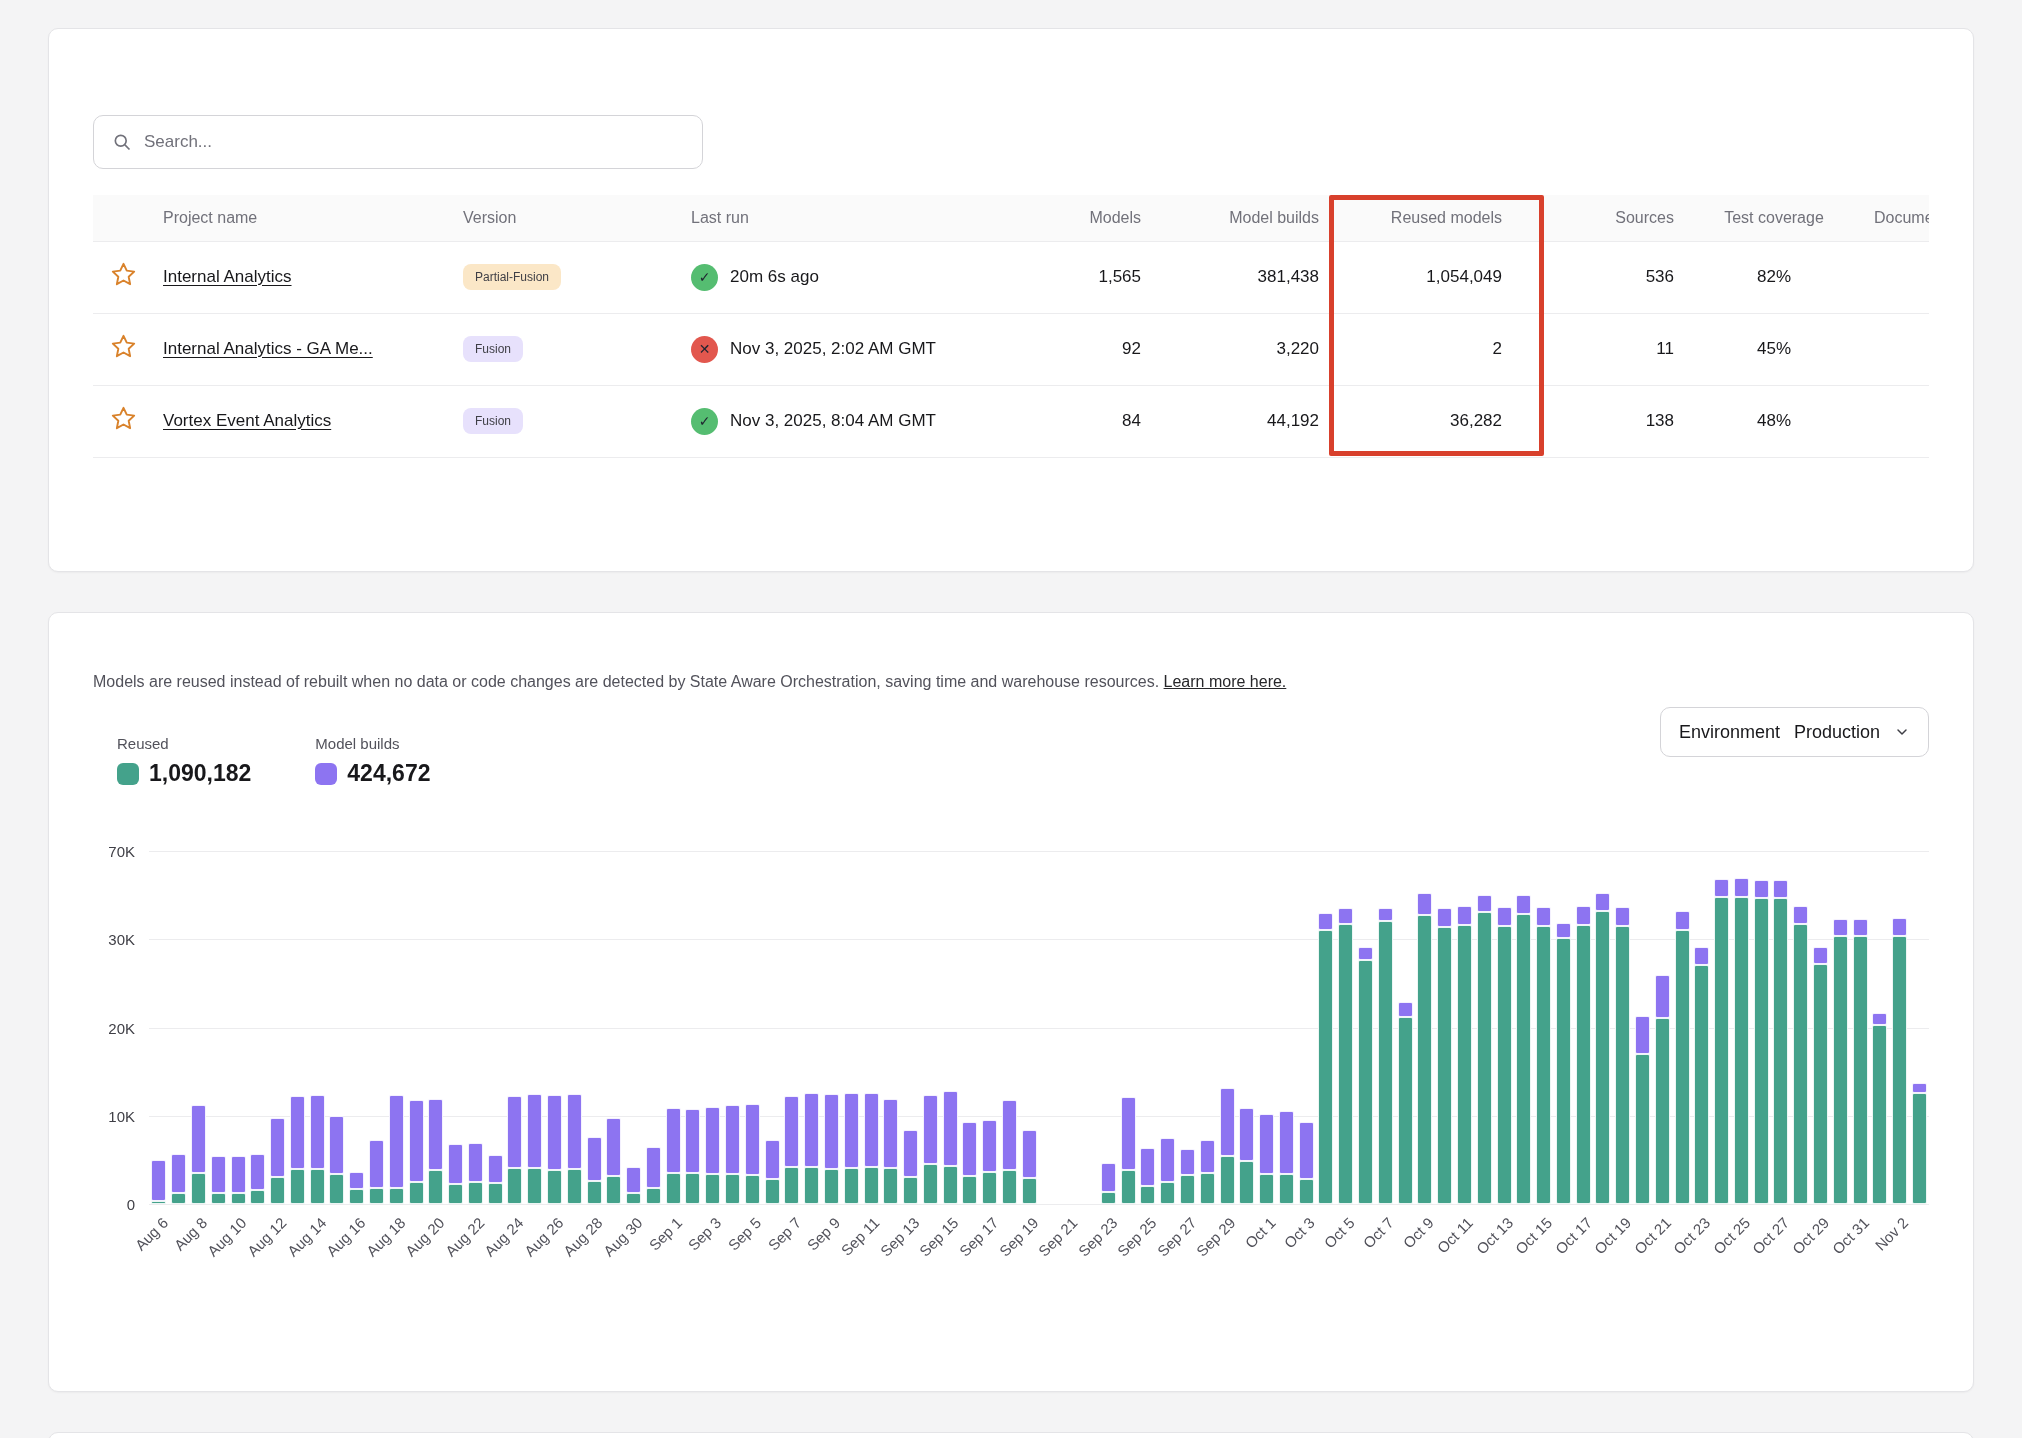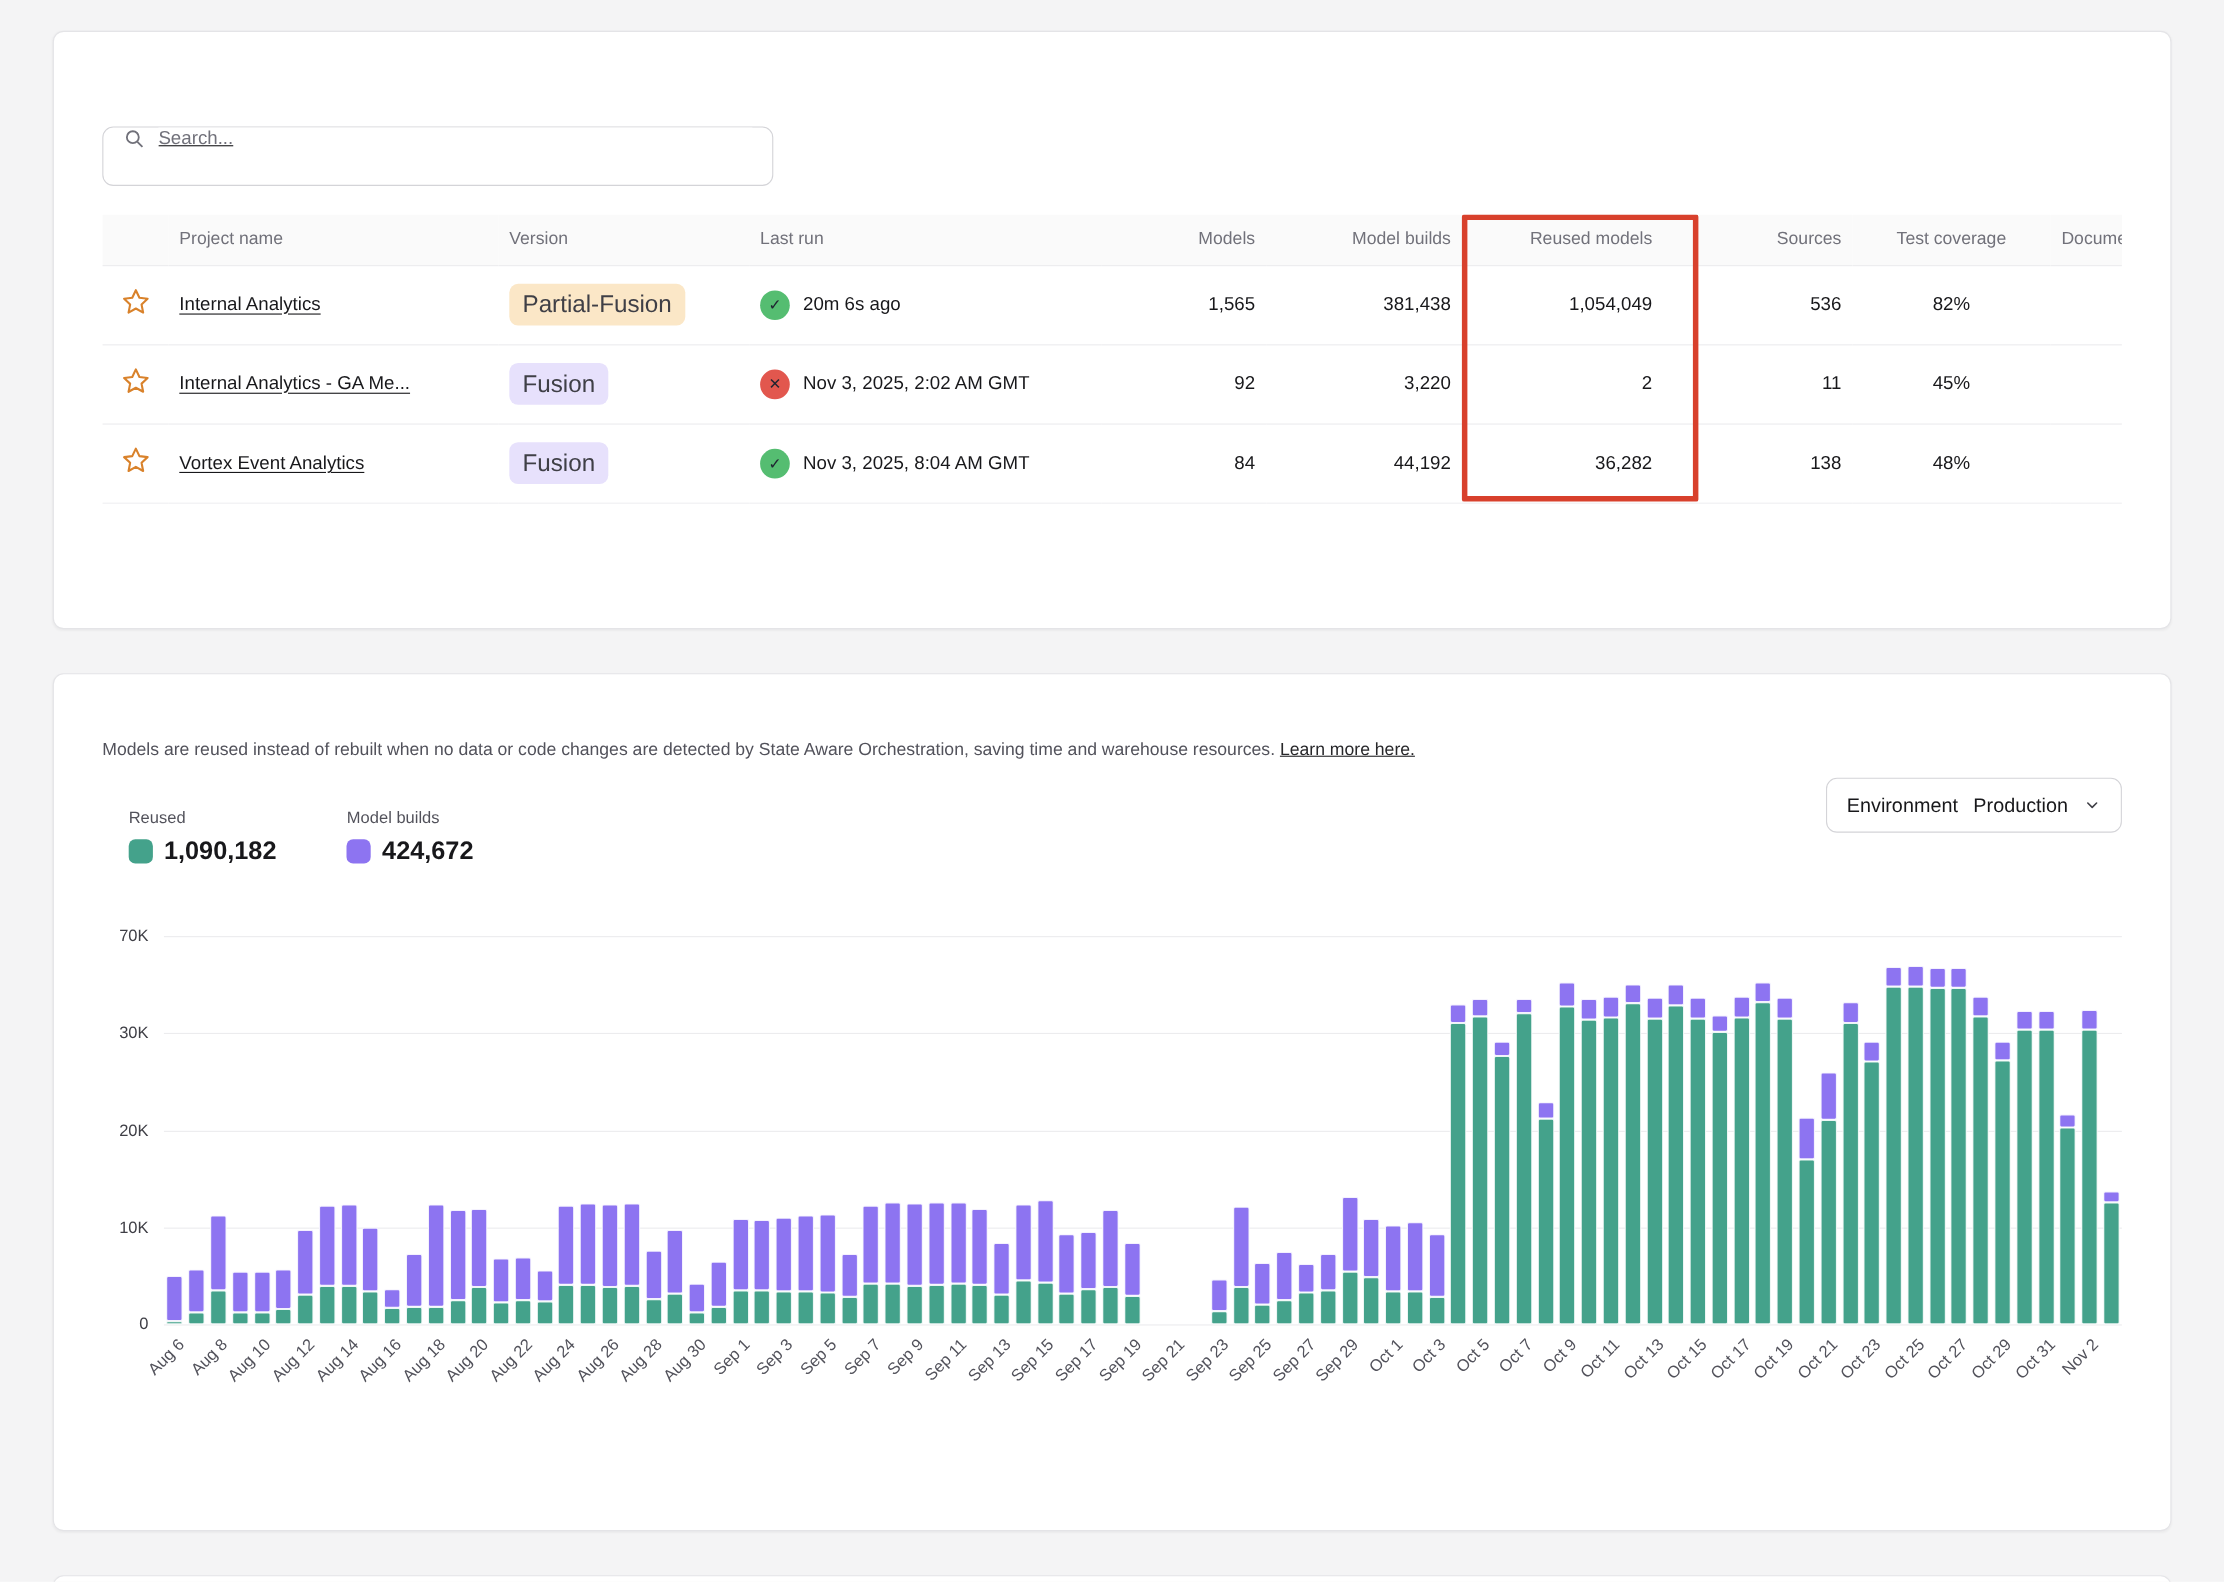--- a/index.html
+++ b/index.html
@@ -22,21 +22,21 @@
   #card-sliver   { margin-top:40px; height:40px; border-radius:10px 10px 0 0; }
 
   .card-title { font-size:27px; font-weight:700; letter-spacing:-.2px; color:#18181b; }
   .card-sub   { margin-top:12px; font-size:16px; color:#52525b; }
   .card-sub a { color:#27272a; font-weight:500; }
 
   
   .searchbox {
     margin-top:38px; width:610px; height:54px;
     border:1px solid #d4d4d8; border-radius:10px;
-    display:flex; align-items:flex-start; padding:0 18px; gap:12px; background:#fff;text-decoration:underline;
+    display:flex; align-items:center; padding:0 18px; gap:12px; background:#fff;
   }
   .searchbox input {
     border:none; outline:none; flex:1; font-size:17px;
     font-family:inherit; color:#18181b;
   }
   .searchbox input::placeholder { color:#71717a; }
 
   
   .table-wrap { margin-top:26px; overflow:hidden; position:relative; width:100%; }
   table { border-collapse:collapse; table-layout:fixed; width:1931px; }
@@ -49,21 +49,21 @@
     height:71px; font-size:17px; padding:0 10px;
     border-bottom:1px solid #ececee; background:#fff;
   }
   .num  { text-align:right; }
   .center { text-align:center; }
   .col-reused { padding-right:42px; }
   td.c-star { text-align:center; }
   a.proj-link { color:#18181b; font-weight:500; text-decoration:underline; text-underline-offset:3px; }
   .badge {
     display:inline-block; padding:6px 12px; border-radius:8px;
-    font-size:22px; color:#3f3f46;
+    font-size:12px; color:#3f3f46;
   }
   .badge.peach    { background:#fbe7c7; }
   .badge.lavender { background:#e7e1fc; }
   .run-cell { display:flex; align-items:center; gap:12px; height:71px; }
   .status-ic {
     width:27px; height:27px; border-radius:50%; flex:0 0 27px;
     display:flex; align-items:center; justify-content:center;
     font-size:14px; font-weight:700; color:#1f2430;
   }
   .status-ic.ok  { background:#55bd71; }

